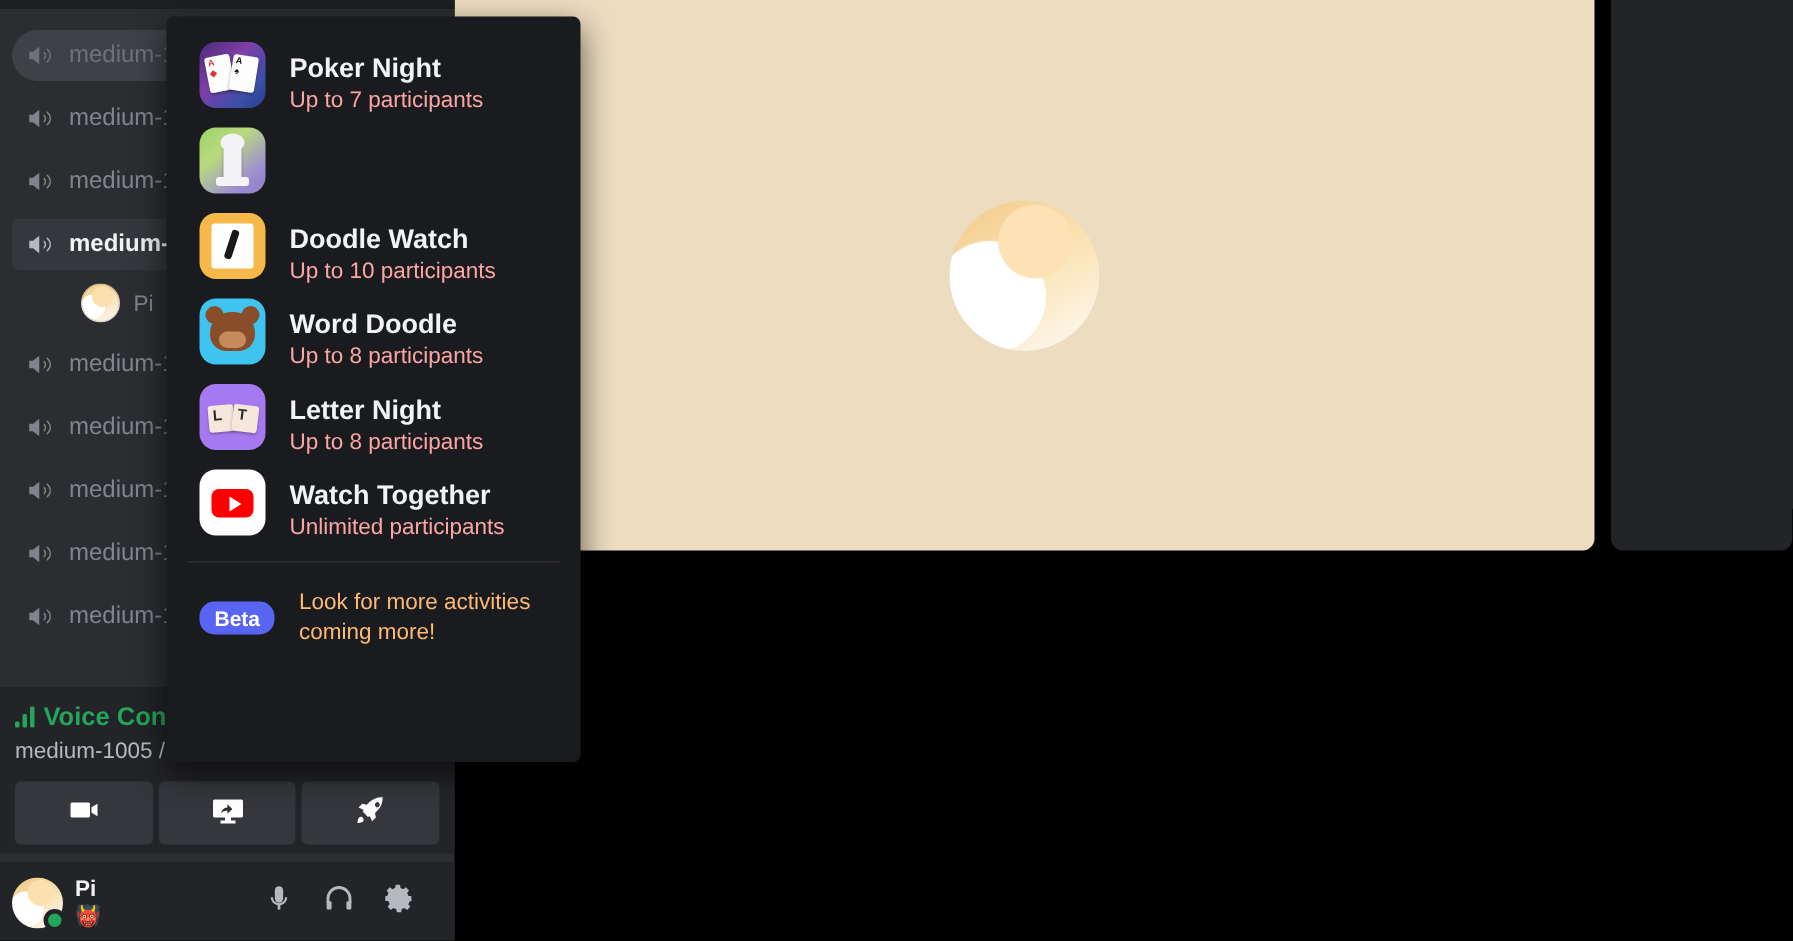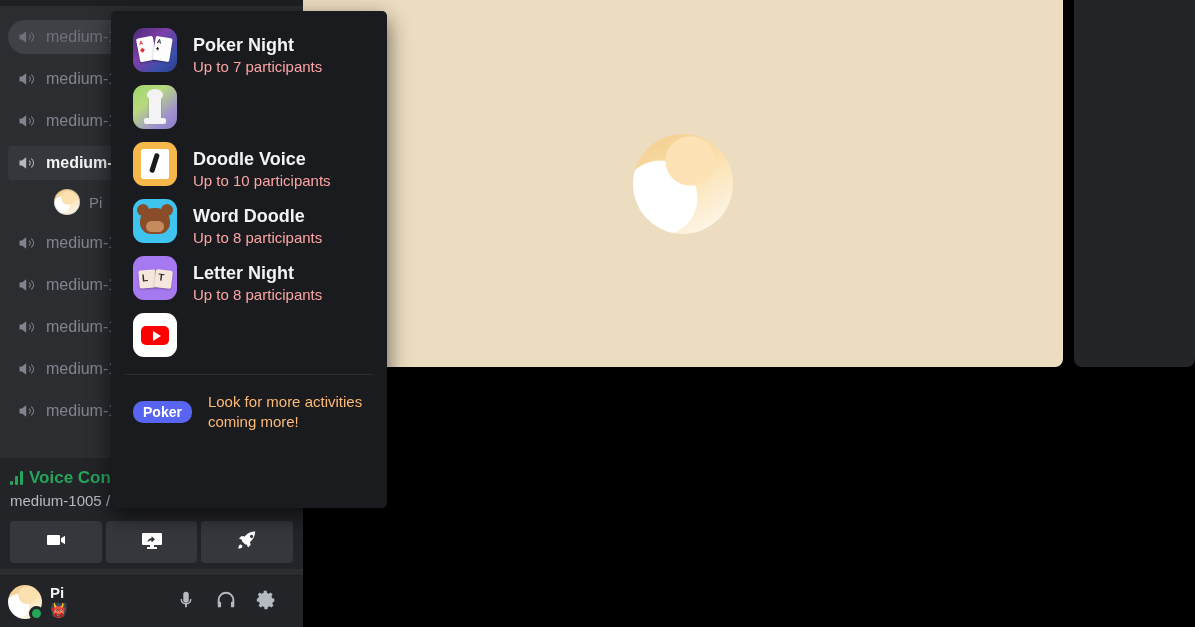--- a/index.html
+++ b/index.html
@@ -386,21 +386,21 @@
             <span class="chess-base"></span>
         </span>
       </div>
 
       <div class="activity-row">
         <span class="act-icon ic-doodle">
           <span class="doodle-paper"></span>
             <span class="doodle-pen"></span>
         </span>
         <span class="act-text">
-          <span class="act-name">Doodle Voice</span>
+          <span class="act-name">Doodle Watch</span>
           <span class="act-sub">Up to 10 participants</span>
         </span>
       </div>
 
       <div class="activity-row">
         <span class="act-icon ic-word">
           <span class="bear-ear" style="left:4px;"></span>
             <span class="bear-ear" style="right:4px;"></span>
           <span class="bear-head"></span>
             <span class="bear-snout"></span>
@@ -425,27 +425,31 @@
           <span class="act-sub">Up to 8 participants</span>
         </span>
       </div>
 
       <div class="activity-row">
         <span class="act-icon ic-watch">
           <span class="yt-box">
               <span class="yt-play"></span>
             </span>
         </span>
+        <span class="act-text">
+          <span class="act-name">Watch Together</span>
+          <span class="act-sub">Unlimited participants</span>
+        </span>
       </div>
     </div>
 
     <div id="popup-divider"></div>
 
     <div id="beta-row">
-      <span id="beta-badge">Poker</span>
+      <span id="beta-badge">Beta</span>
       <span id="beta-text">
         <span>Look for more activities</span><br>
         <span>coming more!</span>
       </span>
     </div>
   </div>
 
 </div>
 
 </body></html>

